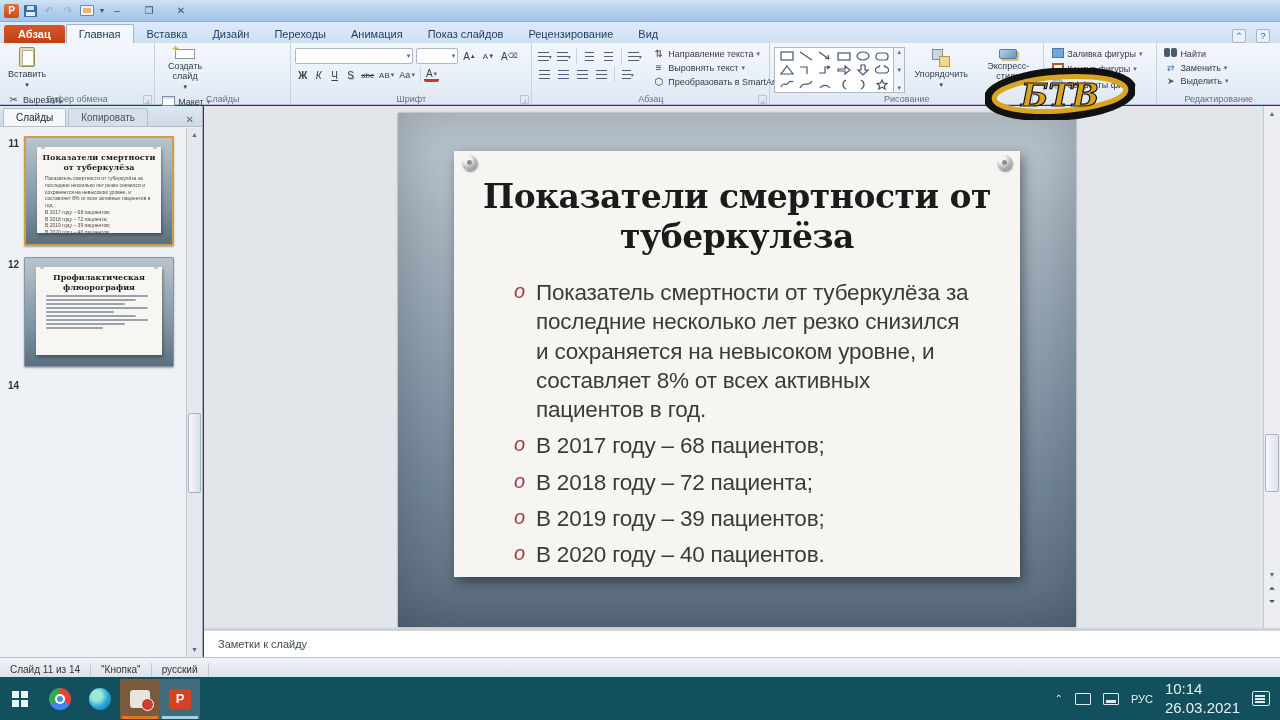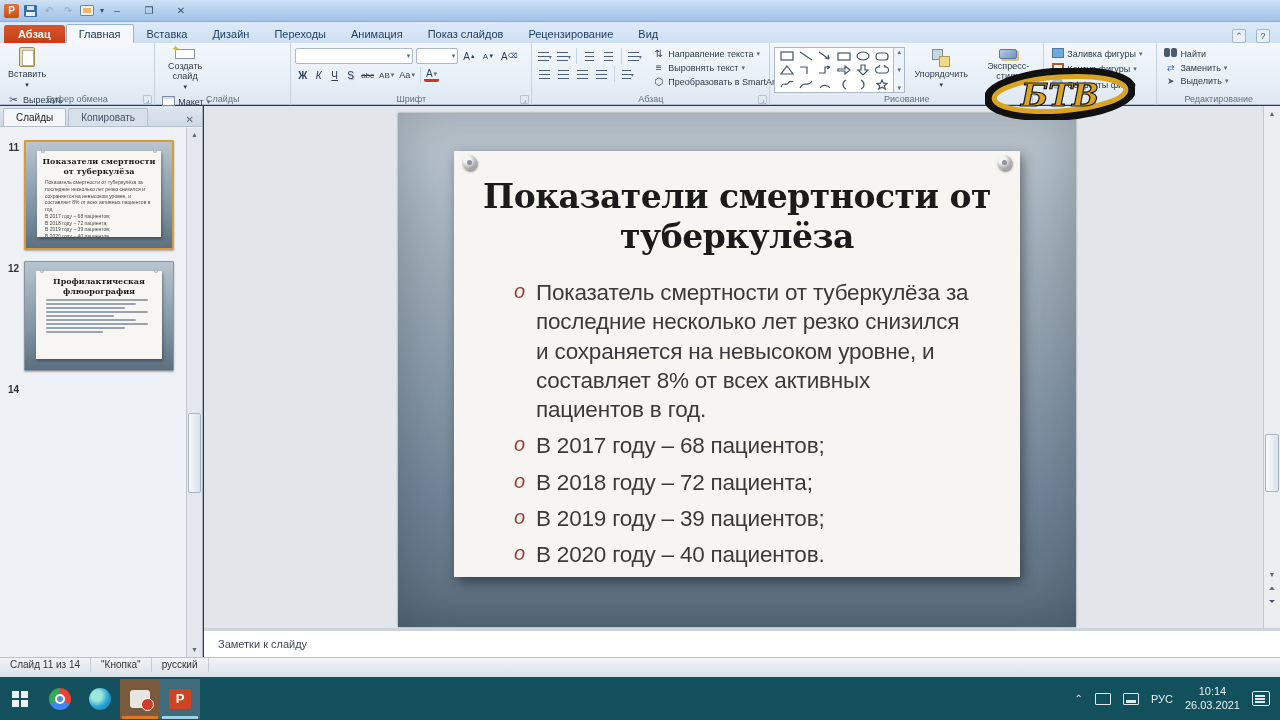--- a/index.html
+++ b/index.html
@@ -98,21 +98,21 @@
 
   
   .btv { position:absolute; left:985px; top:68px; width:150px; height:52px; z-index:40; pointer-events:none; }
 
   
   .leftpanel { position:absolute; left:0; top:106px; width:203px; height:551px; background:#eef1f5; border-right:1px solid #a8b2bf; }
   .ptabs { display:flex; align-items:flex-end; height:21px; background:linear-gradient(180deg,#dfe7f0,#cfd9e5); border-bottom:1px solid #b4bfcc; padding-left:3px; }
   .ptab { font-size:10px; color:#445262; padding:3px 12px; border:1px solid #b4bfcc; border-bottom:none; border-radius:2px 2px 0 0; background:#d7dfe9; margin-right:2px; }
   .ptab.active { background:#f4f6f9; color:#222; }
   .pclose { margin-left:auto; margin-right:5px; font-size:10px; color:#5a6b80; padding:1px 3px; }
-  .thumbs { position:absolute; left:0; top:14px; width:186px; bottom:0; overflow:hidden; padding-top:20px; }
+  .thumbs { position:absolute; left:0; top:22px; width:186px; bottom:0; overflow:hidden; padding-top:8px; }
   .trow { display:flex; margin-bottom:11px; }
   .tnum { width:24px; text-align:right; padding:2px 5px 0 0; font-size:10px; font-weight:bold; color:#333; }
   .tslide { width:150px; height:110px; border:1px solid #8a949f; border-radius:1px;
     background:linear-gradient(180deg,#b9c5ce 0%,#98a9b6 35%,#7e92a1 65%,#5c6f7e 100%); position:relative; box-shadow:0 1px 2px rgba(0,0,0,.3); }
   .trow.sel .tslide { border:2px solid #d79b3a; }
   .tpaper { position:absolute; left:11px; right:11px; top:9px; bottom:11px; background:#f7f6f3; box-shadow:1px 2px 3px rgba(0,0,0,.35); padding:6px 5px 2px; overflow:hidden; }
   .tpin { position:absolute; width:4px; height:4px; border-radius:50%; background:radial-gradient(circle,#eee,#888); top:-2px; }
   .tpin.l { left:4px; } .tpin.r { right:4px; }
   .ttitle { font-family:"DejaVu Serif", serif; font-weight:bold; font-size:8px; line-height:1.2; text-align:center; color:#1c1c1c; }
   .tbody { margin-top:3px; padding-left:3px; }
@@ -154,21 +154,21 @@
   .mscroll .up { top:0; } .mscroll .down { bottom:46px; }
   .mscroll .mthumb { position:absolute; left:1px; width:14px; top:328px; height:58px; background:linear-gradient(90deg,#f8fafc,#dde3ea); border:1px solid #a9b4c2; border-radius:2px; }
   .mscroll .dbl { position:absolute; left:0; width:16px; bottom:4px; height:40px; display:flex; flex-direction:column; gap:3px; align-items:center; font-size:8px; color:#44566e; }
 
   
   .notes { position:absolute; left:204px; top:628px; width:1076px; height:29px; background:#fff; border-top:3px solid #cdd4dc; }
   .notes-text { font-size:11px; color:#3f4b58; padding:7px 0 0 14px; }
 
   
   .statusbar { position:absolute; left:0; top:657px; width:1280px; height:20px;
-    background:linear-gradient(180deg,#f0f4f8,#dbe2ea); border-top:1px solid #b8c2cd; display:flex; align-items:flex-start; font-size:10px; color:#333; }
+    background:linear-gradient(180deg,#f0f4f8,#dbe2ea); border-top:1px solid #b8c2cd; display:flex; align-items:flex-end; font-size:10px; color:#333; }
   .st-item { padding:0 10px; border-right:1px solid #c3cbd4; height:14px; line-height:14px; }
   .st-right { margin-left:auto; display:flex; align-items:center; gap:4px; padding-right:6px; }
   .viewbtn { width:17px; height:15px; display:flex; align-items:center; justify-content:center; }
   .viewbtn.active { background:#fce58a; border:1px solid #c9a23a; border-radius:2px; }
   .vb-norm { width:10px; height:9px; border:1px solid #5a6b80; background:linear-gradient(90deg,#cfe0f0 35%,#fff 35%); }
   .vb-sort { width:10px; height:9px; background:repeating-linear-gradient(90deg,#5a6b80 0 3px,transparent 3px 5px); }
   .vb-read { width:11px; height:8px; border:1px solid #5a6b80; background:#fff; }
   .vb-show { width:0; height:0; border-left:8px solid #5a6b80; border-top:5px solid transparent; border-bottom:5px solid transparent; }
   .zoomtxt { padding:0 6px; }
   .zslider { display:flex; align-items:center; gap:5px; }
@@ -194,21 +194,21 @@
   .ppt-tile { background:#3f6b7a; }
   .ppt-app { width:22px; height:20px; background:#d04423; border-radius:2px; color:#fff; font-weight:bold; font-size:13px;
     display:flex; align-items:center; justify-content:center; }
   .underline-orange { position:absolute; left:2px; right:2px; bottom:0; height:3px; background:#e07820; }
   .underline-blue { position:absolute; left:2px; right:2px; bottom:0; height:3px; background:#9fd4e8; }
   .tray { margin-left:auto; display:flex; align-items:center; gap:12px; padding-right:10px; color:#e8f0f2; }
   .tray .chev { font-size:10px; }
   .tray-ic { width:16px; height:12px; border:1px solid #dfe8ea; border-radius:1px; position:relative; }
   .tray-ic.net:after { content:""; position:absolute; left:2px; bottom:1px; width:10px; height:3px; background:#dfe8ea; }
   .tray-lang { font-size:11px; }
-  .clock { text-align:center; font-size:11px; line-height:1.25; }
+  .clock { font-size:15px; line-height:1.25; }
   .notif { width:18px; height:15px; border:1px solid #dfe8ea; border-radius:2px; position:relative; background:transparent; }
   .notif:after { content:""; position:absolute; left:2px; top:3px; width:10px; height:1.5px; background:#dfe8ea; box-shadow:0 3px 0 #dfe8ea, 0 6px 0 #dfe8ea; }
 </style>
 </head>
 <body>
 
 <div class="screen">
 
   <div class="titlebar">
     <div class="qat">

